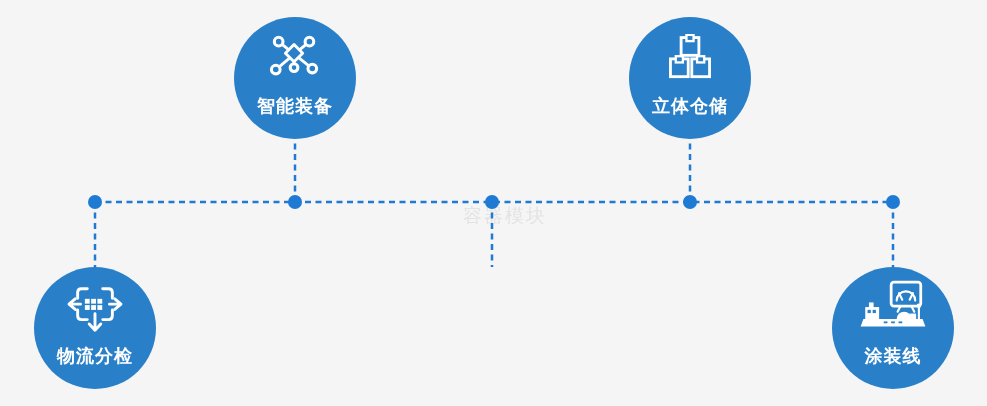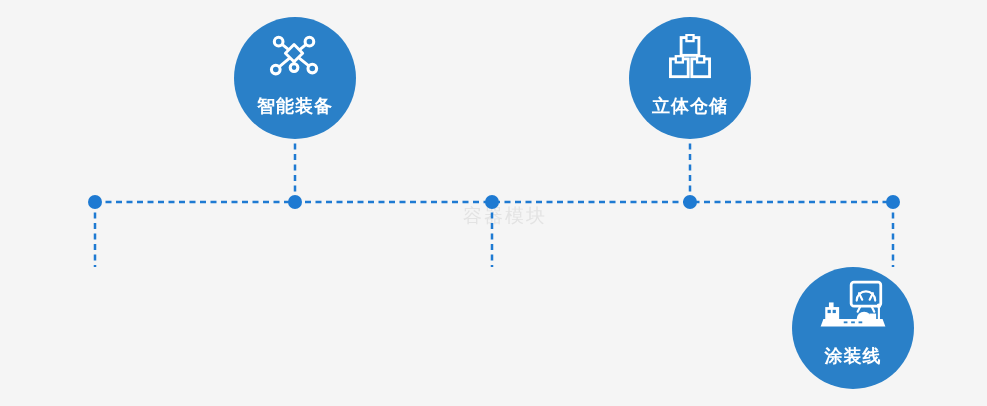--- a/index.html
+++ b/index.html
@@ -87,23 +87,47 @@
         <circle class="fill-node" cx="13" cy="9" r="4.5" stroke="#fff" stroke-width="3.2"></circle>
         <circle class="fill-node" cx="45" cy="9" r="4.5" stroke="#fff" stroke-width="3.2"></circle>
         <circle class="fill-node" cx="10" cy="38" r="4.5" stroke="#fff" stroke-width="3.2"></circle>
         <circle class="fill-node" cx="48" cy="37" r="4.5" stroke="#fff" stroke-width="3.2"></circle>
         <circle class="fill-node" cx="29" cy="36" r="4" stroke="#fff" stroke-width="3.2"></circle>
       </svg>
     </div>
     <span class="label">智能装备</span>
   </div>
 
+  <div class="node bottom-row" style="left:34px">
+    <div class="icon-wrap">
+      <svg width="58" height="54" viewBox="0 0 60 56">
+        <g stroke="#fff" stroke-width="3" fill="none" stroke-linecap="round" stroke-linejoin="round">
+          <path d="M12,18 L12,12 Q12,8 16,8 L22,8"></path>
+          <path d="M38,8 L44,8 Q48,8 48,12 L48,18"></path>
+          <path d="M48,30 L48,36 Q48,40 44,40 L38,40"></path>
+          <path d="M22,40 L16,40 Q12,40 12,36 L12,30"></path>
+          <path d="M15,24 L3.5,24 M9.5,18.5 L3,24 L9.5,29.5"></path>
+          <path d="M45,24 L56.5,24 M50.5,18.5 L57,24 L50.5,29.5"></path>
+          <path d="M30,34 L30,50 M24,44.5 L30,51 L36,44.5"></path>
+        </g>
+        <g fill="#fff">
+          <rect x="19.5" y="18.5" width="5" height="5"></rect>
+          <rect x="26" y="18.5" width="5" height="5"></rect>
+          <rect x="32.5" y="18.5" width="5" height="5"></rect>
+          <rect x="19.5" y="25" width="5" height="5"></rect>
+          <rect x="26" y="25" width="5" height="5"></rect>
+          <rect x="32.5" y="25" width="5" height="5"></rect>
+        </g>
+      </svg>
+    </div>
+    <span class="label">物流分检</span>
+  </div>
 
 
-  <div class="node bottom-row" style="left:792px">
+  <div class="node bottom-row" style="left:832px">
     <div class="icon-wrap">
       <svg width="74" height="56" viewBox="0 0 80 60">
         <rect x="38" y="2" width="32" height="26" rx="3" stroke="#fff" stroke-width="3" fill="none"></rect>
         <g stroke="#fff" stroke-width="2.3" fill="none" stroke-linecap="round">
           <path d="M44,22 A10,10 0 0 1 64,22"></path>
           <line x1="50" y1="21" x2="46.5" y2="14"></line>
           <line x1="58" y1="21" x2="61.5" y2="14"></line>
           <line x1="48" y1="28" x2="45" y2="34"></line>
           <line x1="60" y1="28" x2="63" y2="34"></line>
           <line x1="68" y1="30" x2="68" y2="42"></line>

